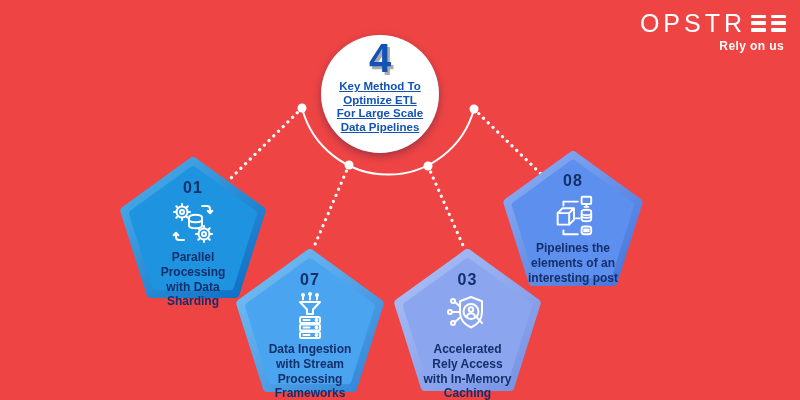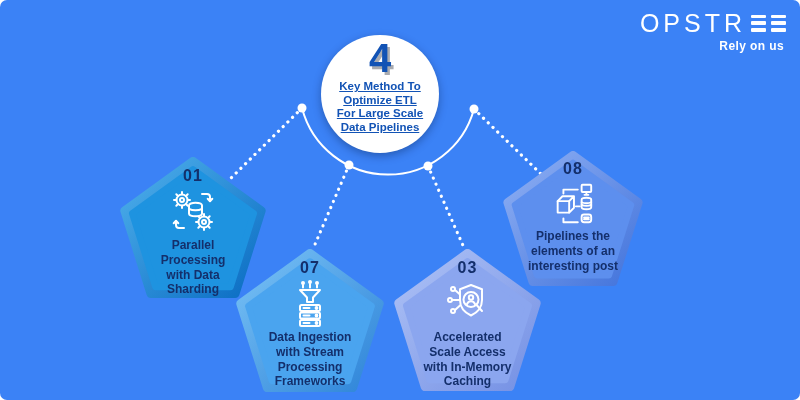--- a/index.html
+++ b/index.html
@@ -1,20 +1,19 @@
 <!DOCTYPE html>
 <html><head>
 <meta charset="utf-8">
 <style>
   html,body{margin:0;padding:0;}
   .stage{
     position:relative;width:800px;height:400px;overflow:hidden;
-    background:#3b82f6;
+    background:#ef4444;
     font-family:"Liberation Sans","DejaVu Sans",sans-serif;
-    border-radius:7px;
   }
   
   .logo{position:absolute;top:10px;right:14px;width:160px;text-align:right;color:#fff;}
   .wordmark{display:flex;justify-content:flex-end;align-items:center;height:26px;}
   .wordmark .wm-text{
     font-size:25px;font-weight:400;letter-spacing:4px;color:#fff;line-height:26px;
   }
   .ebar{width:15px;height:17px;margin-left:5px;display:inline-flex;flex-direction:column;justify-content:space-between;}
   .ebar i{display:block;height:3.6px;background:#fff;border-radius:1px;}
   .tagline{font-size:12px;font-weight:700;letter-spacing:.4px;margin-top:3px;padding-right:2px;}
@@ -32,21 +31,21 @@
   }
   .center-title{
     white-space:pre-line;font-size:11.5px;font-weight:700;color:#1253B5;line-height:13.5px;
     margin-top:1px;
     text-decoration:underline;
   }
   
   .pent{position:absolute;}
   .pent-bg{position:absolute;left:0;top:0;width:100%;height:100%;}
   .pent-content{
-    position:absolute;left:0;top:0;width:100%;height:100%;
+    position:absolute;left:0;top:12px;width:100%;height:100%;
     display:flex;flex-direction:column;align-items:center;text-align:center;
   }
   .pent-num{font-size:16px;font-weight:700;letter-spacing:1px;color:#142F6B;line-height:18px;margin-top:10px;}
   .pent-icon{margin-top:2px;}
   .pent-label{
     white-space:pre-line;font-size:12px;font-weight:700;color:#142F6B;line-height:14.8px;margin-top:3px;
   }
   .p1{left:120px;top:157px;width:146px;height:141px;}
   .p2{left:236px;top:249px;width:148px;height:143px;}
   .p3{left:394px;top:249px;width:147px;height:142px;}
@@ -187,21 +186,21 @@
           <circle cx="27" cy="18.5" r="2.2"></circle>
           <path d="M23 25c.8-1.9 2.3-2.8 4-2.8s3.2.9 4 2.8"></path>
           <path d="M32.6 26 38 32"></path>
           <circle cx="9" cy="10" r="2"></circle>
             <circle cx="6" cy="21" r="2"></circle>
             <circle cx="9" cy="32" r="2"></circle>
           <path d="M11 11l5 4.5M8 21h8M11 31l5-4.5"></path>
         </g>
       </svg>
       <div class="pent-label">Accelerated
-Scale Access
+Rely Access
 with In-Memory
 Caching</div>
     </div>
   </div>
 
   <div class="pent p4">
     <svg class="pent-bg" viewBox="0 0 100 97">
       <defs>
         <linearGradient id="pg4" x1="0" y1="0" x2="1" y2="1">
           <stop offset="0" stop-color="#8FB0F4"></stop>

